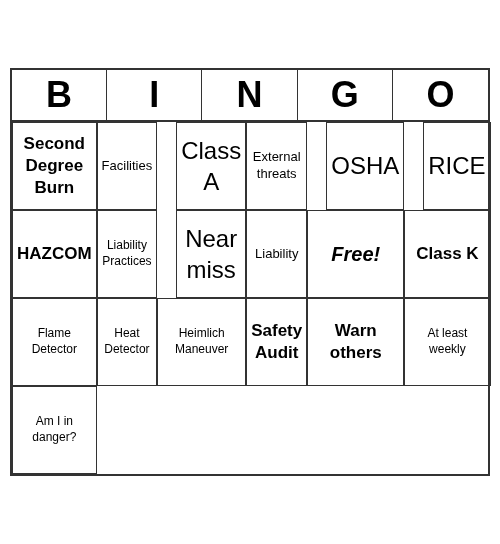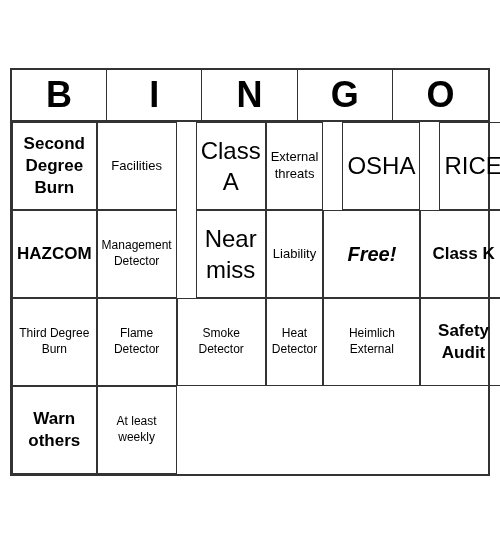--- a/index.html
+++ b/index.html
@@ -76,27 +76,26 @@
       <div class="bingo-header-cell">O</div>
     </div>
   <div class="bingo-grid">
   <div class="bingo-cell medium-text">Second Degree Burn</div>
       <div class="bingo-cell">Facilities</div>
       <div class="bingo-cell large-text">Class A</div>
       <div class="bingo-cell">External threats</div>
       <div class="bingo-cell large-text">OSHA</div>
       <div class="bingo-cell large-text">RICE</div>
       <div class="bingo-cell medium-text">HAZCOM</div>
-      <div class="bingo-cell small-text">Management Detector</div>
+      <div class="bingo-cell small-text">Liability Practices</div>
       <div class="bingo-cell large-text">Near miss</div>
       <div class="bingo-cell">Liability</div>
       <div class="bingo-cell free">Free!</div>
       <div class="bingo-cell medium-text">Class K</div>
-      <div class="bingo-cell small-text">Third Degree Burn</div>
       <div class="bingo-cell small-text">Flame Detector</div>
-      <div class="bingo-cell small-text">Smoke Detector</div>
       <div class="bingo-cell small-text">Heat Detector</div>
-      <div class="bingo-cell small-text">Heimlich External</div>
+      <div class="bingo-cell small-text">Heimlich Maneuver</div>
       <div class="bingo-cell medium-text">Safety Audit</div>
       <div class="bingo-cell medium-text">Warn others</div>
       <div class="bingo-cell small-text">At least weekly</div>
+      <div class="bingo-cell small-text">Am I in danger?</div>
     </div>
 </div>
 
 </body></html>

